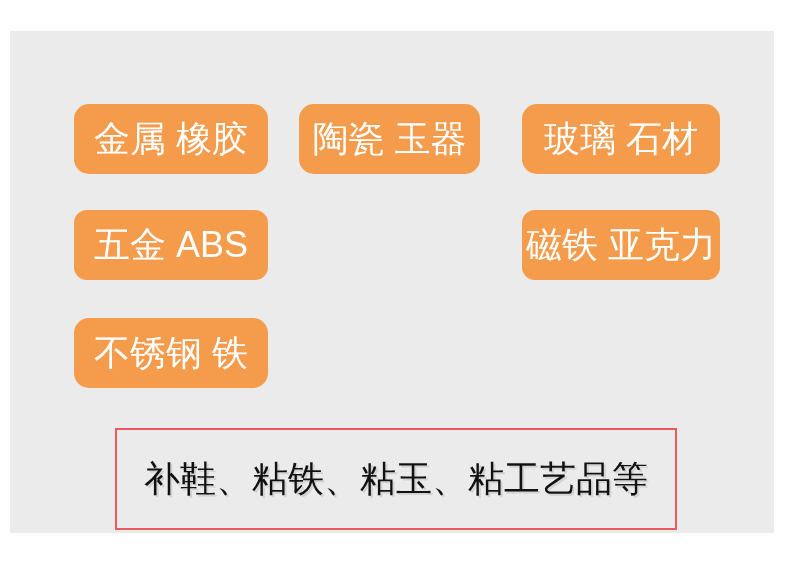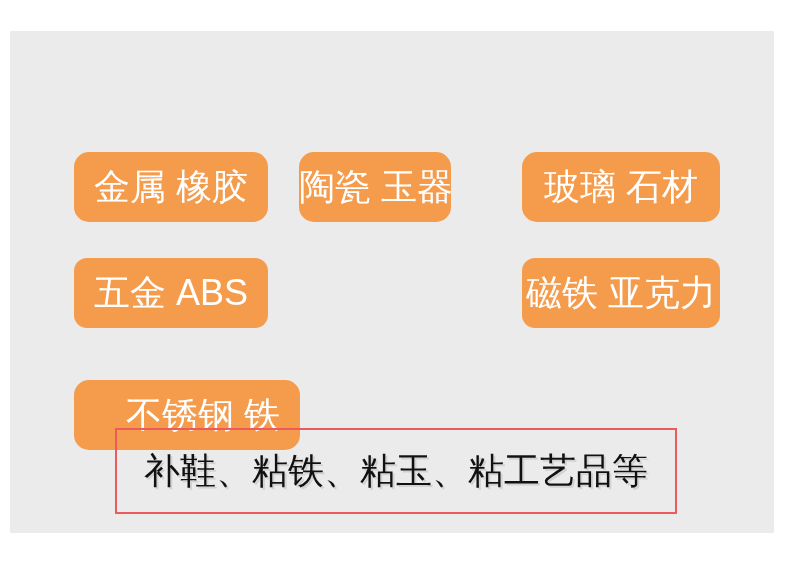--- a/index.html
+++ b/index.html
@@ -27,36 +27,35 @@
     position: absolute;
     height: 70px;
     background: #f59b4c;
     border-radius: 15px;
     color: #ffffff;
     font-size: 36px;
     line-height: 70px;
     text-align: center;
     white-space: nowrap;
     overflow: visible;
-    margin-top: 48px;
   }
   
   .c1 { left: 64px;  width: 194px; }
-  .c2 { left: 289px; width: 152px; }
+  .c2 { left: 289px; width: 181px; }
   .c3 { left: 512px; width: 198px; }
   
   .r1 { top: 73px; }
   .r2 { top: 179px; border-radius: 13px; }
-  .r3 { top: 301px; padding-left: 32px; }
+  .r3 { top: 287px; }
   .summary-box {
     position: absolute;
     left: 105px;
     top: 397px;
     width: 562px;
-    height: 86px;
+    height: 102px;
     box-sizing: border-box;
     border: 2px solid #ec5a5c;
     background: transparent;
     display: flex;
     align-items: center;
     justify-content: center;
   }
   .summary-text {
     color: #111111;
     font-size: 36px;

